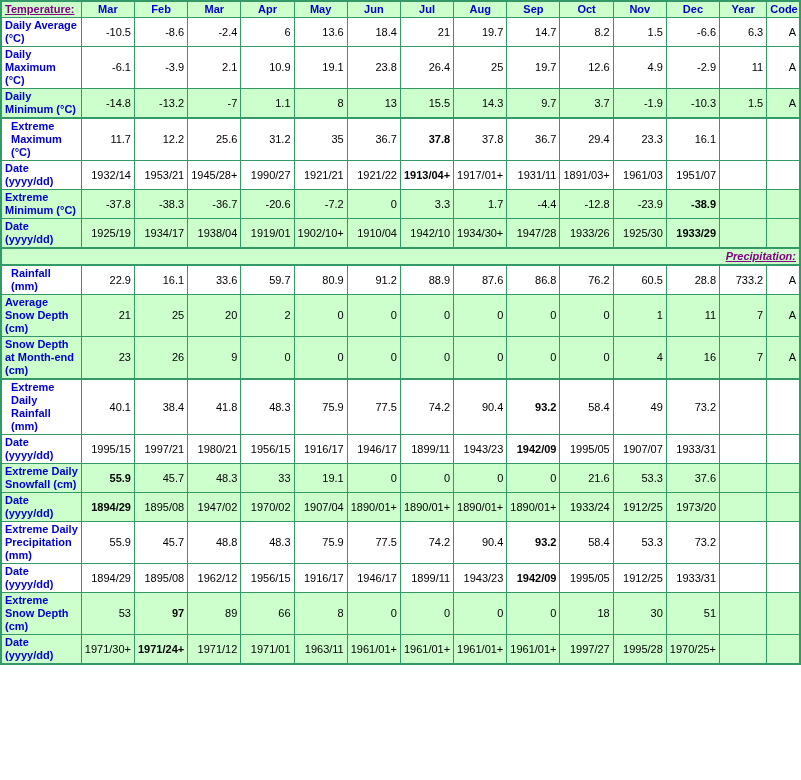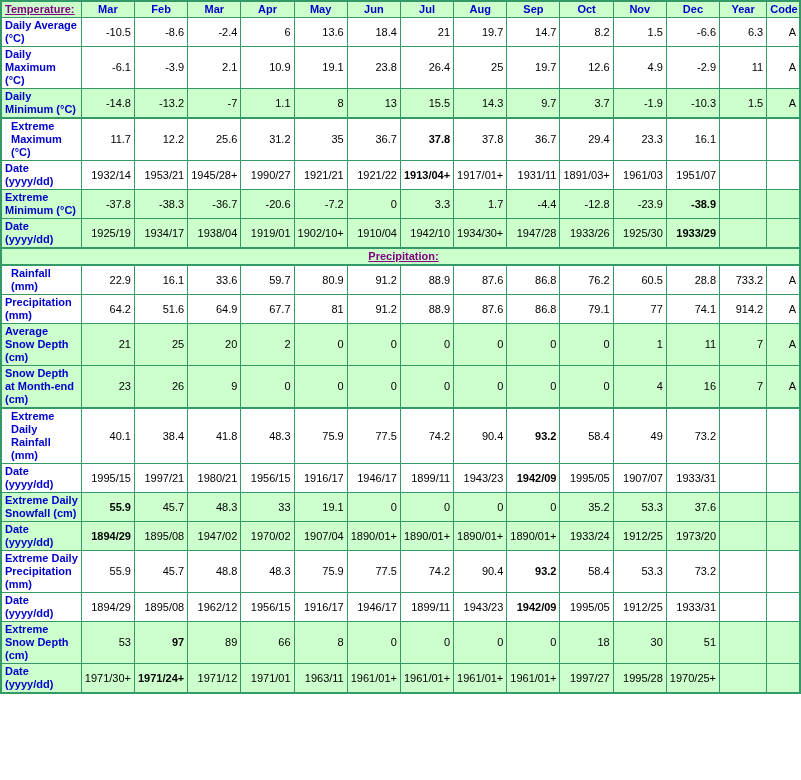--- a/index.html
+++ b/index.html
@@ -193,56 +193,39 @@
         <td class="num">1942/10</td>
         <td class="num">1934/30+</td>
         <td class="num">1947/28</td>
         <td class="num">1933/26</td>
         <td class="num">1925/30</td>
         <td class="num bold">1933/29</td>
         <td class="num"></td>
         <td class="num"></td>
       </tr>
       <tr class="shaded group-start">
-        <td colspan="15" style="text-align: center;"><a class="section-link">Precipitation:</a></td>
+        <td colspan="15" style="text-align: right; font-style: italic;"><a class="section-link">Precipitation:</a></td>
       </tr>
       <tr class=" group-start">
         <th class="label-cell">Rainfall (mm)</th>
         <td class="num">22.9</td>
         <td class="num">16.1</td>
         <td class="num">33.6</td>
         <td class="num">59.7</td>
         <td class="num">80.9</td>
         <td class="num">91.2</td>
         <td class="num">88.9</td>
         <td class="num">87.6</td>
         <td class="num">86.8</td>
         <td class="num">76.2</td>
         <td class="num">60.5</td>
         <td class="num">28.8</td>
         <td class="num">733.2</td>
         <td class="num">A</td>
       </tr>
-      <tr class="">
-        <th class="label-cell">Precipitation (mm)</th>
-        <td class="num">64.2</td>
-        <td class="num">51.6</td>
-        <td class="num">64.9</td>
-        <td class="num">67.7</td>
-        <td class="num">81</td>
-        <td class="num">91.2</td>
-        <td class="num">88.9</td>
-        <td class="num">87.6</td>
-        <td class="num">86.8</td>
-        <td class="num">79.1</td>
-        <td class="num">77</td>
-        <td class="num">74.1</td>
-        <td class="num">914.2</td>
-        <td class="num">A</td>
-      </tr>
       <tr class="shaded">
         <th class="label-cell">Average Snow Depth (cm)</th>
         <td class="num">21</td>
         <td class="num">25</td>
         <td class="num">20</td>
         <td class="num">2</td>
         <td class="num">0</td>
         <td class="num">0</td>
         <td class="num">0</td>
         <td class="num">0</td>
@@ -308,21 +291,21 @@
         <th class="label-cell">Extreme Daily Snowfall (cm)</th>
         <td class="num bold">55.9</td>
         <td class="num">45.7</td>
         <td class="num">48.3</td>
         <td class="num">33</td>
         <td class="num">19.1</td>
         <td class="num">0</td>
         <td class="num">0</td>
         <td class="num">0</td>
         <td class="num">0</td>
-        <td class="num">35.2</td>
+        <td class="num">21.6</td>
         <td class="num">53.3</td>
         <td class="num">37.6</td>
         <td class="num"></td>
         <td class="num"></td>
       </tr>
       <tr class="shaded">
         <th class="label-cell">Date (yyyy/dd)</th>
         <td class="num bold">1894/29</td>
         <td class="num">1895/08</td>
         <td class="num">1947/02</td>

